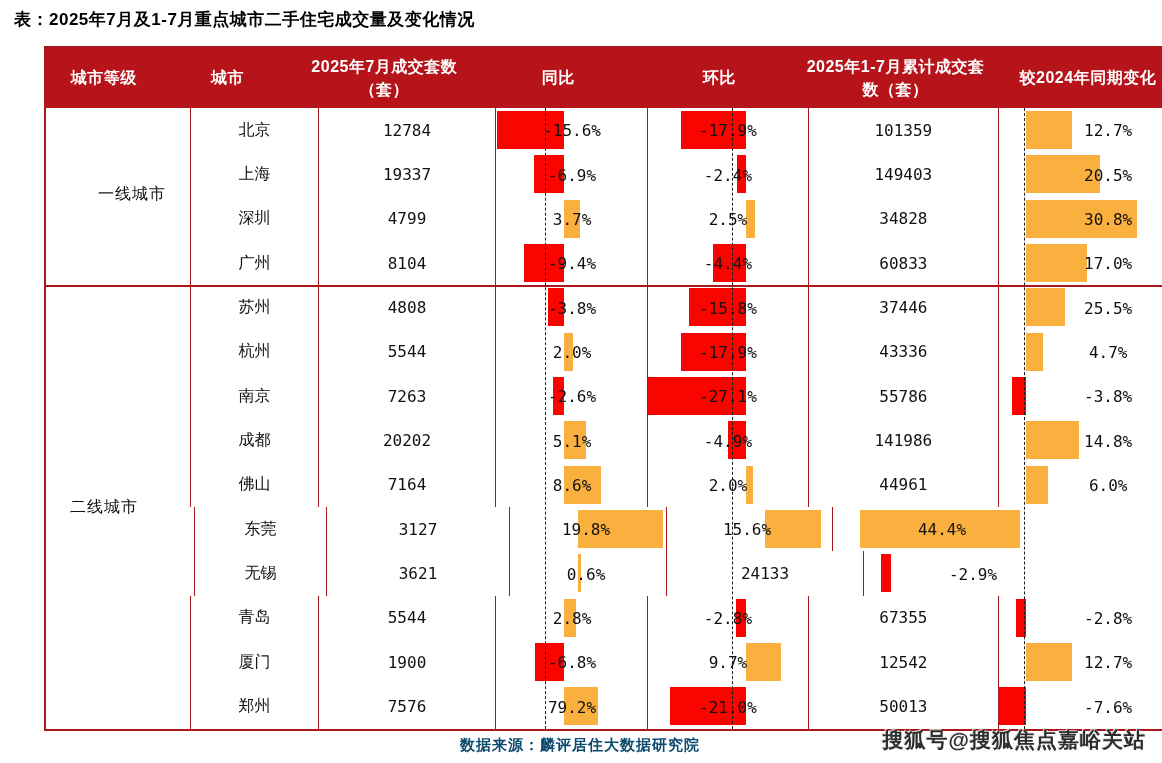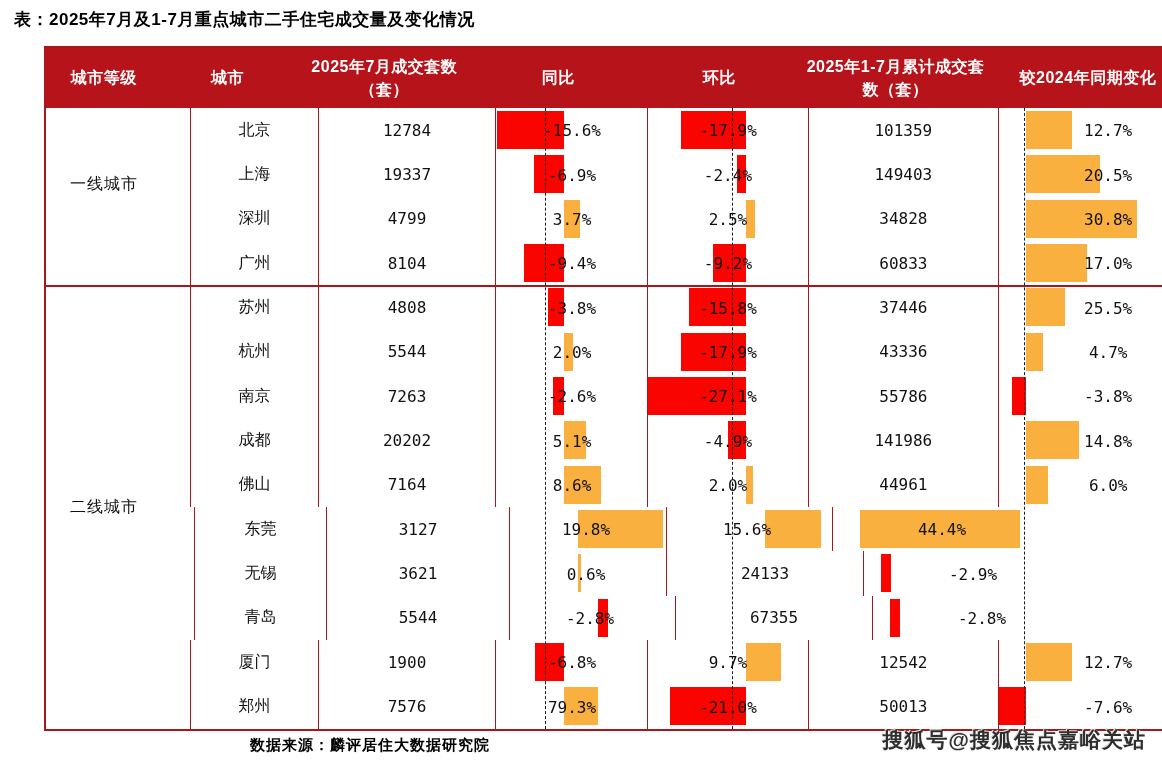--- a/index.html
+++ b/index.html
@@ -49,22 +49,22 @@
   }
   .group-divider{
     position:absolute;left:0;width:100%;height:0;z-index:2;
     border-top:2px solid var(--border);
   }
   .group-label{
     position:absolute;left:0;width:116px;text-align:center;z-index:2;
     font-size:16px;color:#111;transform:translateY(-50%);letter-spacing:1px;
   }
   .source{
-    position:absolute;left:250px;top:736px;width:450px;text-align:left;
-    font-size:15px;font-weight:600;color:#000000;letter-spacing:1px;
+    position:absolute;left:250px;top:736px;width:450px;text-align:right;
+    font-size:15px;font-weight:600;color:#0c4a6e;letter-spacing:1px;
   }
   .watermark{
     position:absolute;right:16px;top:726px;font-size:21px;font-weight:800;
     color:#2e2e2e;letter-spacing:1px;white-space:nowrap;
     text-shadow:1px 1px 0 #fff,-1px -1px 0 #ddd;
   }
 </style>
 </head>
 <body style="--headerbg: #b7131a; --border: #a9171c; --barneg: #fa0400; --barpos: #f9b03e;">
 
@@ -145,21 +145,21 @@
   <div class="row">
     <div class="cell c0"></div>
     <div class="cell c1">广州</div>
     <div class="cell c2 num">8104</div>
     <div class="cell c3 barcell">
       <div class="bar neg" style="left: 27.58px; width: 40.42px;"></div>
       <span class="barlabel" style="left: 76px;">-9.4%</span>
     </div>
     <div class="cell c4 barcell">
       <div class="bar neg" style="left: 64.88px; width: 33.12px;"></div>
-      <span class="barlabel" style="left: 80px;">-9.2%</span>
+      <span class="barlabel" style="left: 80px;">-4.4%</span>
     </div>
     <div class="cell c5 num">60833</div>
     <div class="cell c6 barcell">
       <div class="bar pos" style="left: 27px; width: 61.2px;"></div>
       <span class="barlabel" style="left: 109px;">17.0%</span>
     </div>
   </div>
 
   <div class="row">
     <div class="cell c0"></div>
@@ -286,20 +286,24 @@
     <div class="cell c6 barcell">
       <div class="bar neg" style="left: 16.56px; width: 10.44px;"></div>
       <span class="barlabel" style="left: 109px;">-2.9%</span>
     </div>
   </div>
 
   <div class="row">
     <div class="cell c0"></div>
     <div class="cell c1">青岛</div>
     <div class="cell c2 num">5544</div>
+    <div class="cell c3 barcell">
+      <div class="bar pos" style="left: 68px; width: 12.04px;"></div>
+      <span class="barlabel" style="left: 76px;">2.8%</span>
+    </div>
     <div class="cell c4 barcell">
       <div class="bar neg" style="left: 87.92px; width: 10.08px;"></div>
       <span class="barlabel" style="left: 80px;">-2.8%</span>
     </div>
     <div class="cell c5 num">67355</div>
     <div class="cell c6 barcell">
       <div class="bar neg" style="left: 16.92px; width: 10.08px;"></div>
       <span class="barlabel" style="left: 109px;">-2.8%</span>
     </div>
   </div>
@@ -322,32 +326,32 @@
       <span class="barlabel" style="left: 109px;">12.7%</span>
     </div>
   </div>
 
   <div class="row">
     <div class="cell c0"></div>
     <div class="cell c1">郑州</div>
     <div class="cell c2 num">7576</div>
     <div class="cell c3 barcell">
       <div class="bar pos" style="left: 68px; width: 33.54px;"></div>
-      <span class="barlabel" style="left: 76px;">79.3%</span>
+      <span class="barlabel" style="left: 76px;">79.2%</span>
     </div>
     <div class="cell c4 barcell">
       <div class="bar neg" style="left: 22.4px; width: 75.6px;"></div>
       <span class="barlabel" style="left: 80px;">-21.0%</span>
     </div>
     <div class="cell c5 num">50013</div>
     <div class="cell c6 barcell">
       <div class="bar neg" style="left: 0px; width: 27px;"></div>
       <span class="barlabel" style="left: 109px;">-7.6%</span>
     </div>
   </div>
-<div class="group-label" style="top: 76px;">一线城市</div>
+<div class="group-label" style="top: 86px; padding-left: 28px;">一线城市</div>
       <div class="group-label" style="top: 399.15px;">二线城市</div>
       <div class="group-divider" style="top: 177.4px;"></div>
     </div>
 </div>
 
 <div class="source">数据来源：麟评居住大数据研究院</div>
 <div class="watermark">搜狐号@搜狐焦点嘉峪关站</div>
 
 </body></html>

